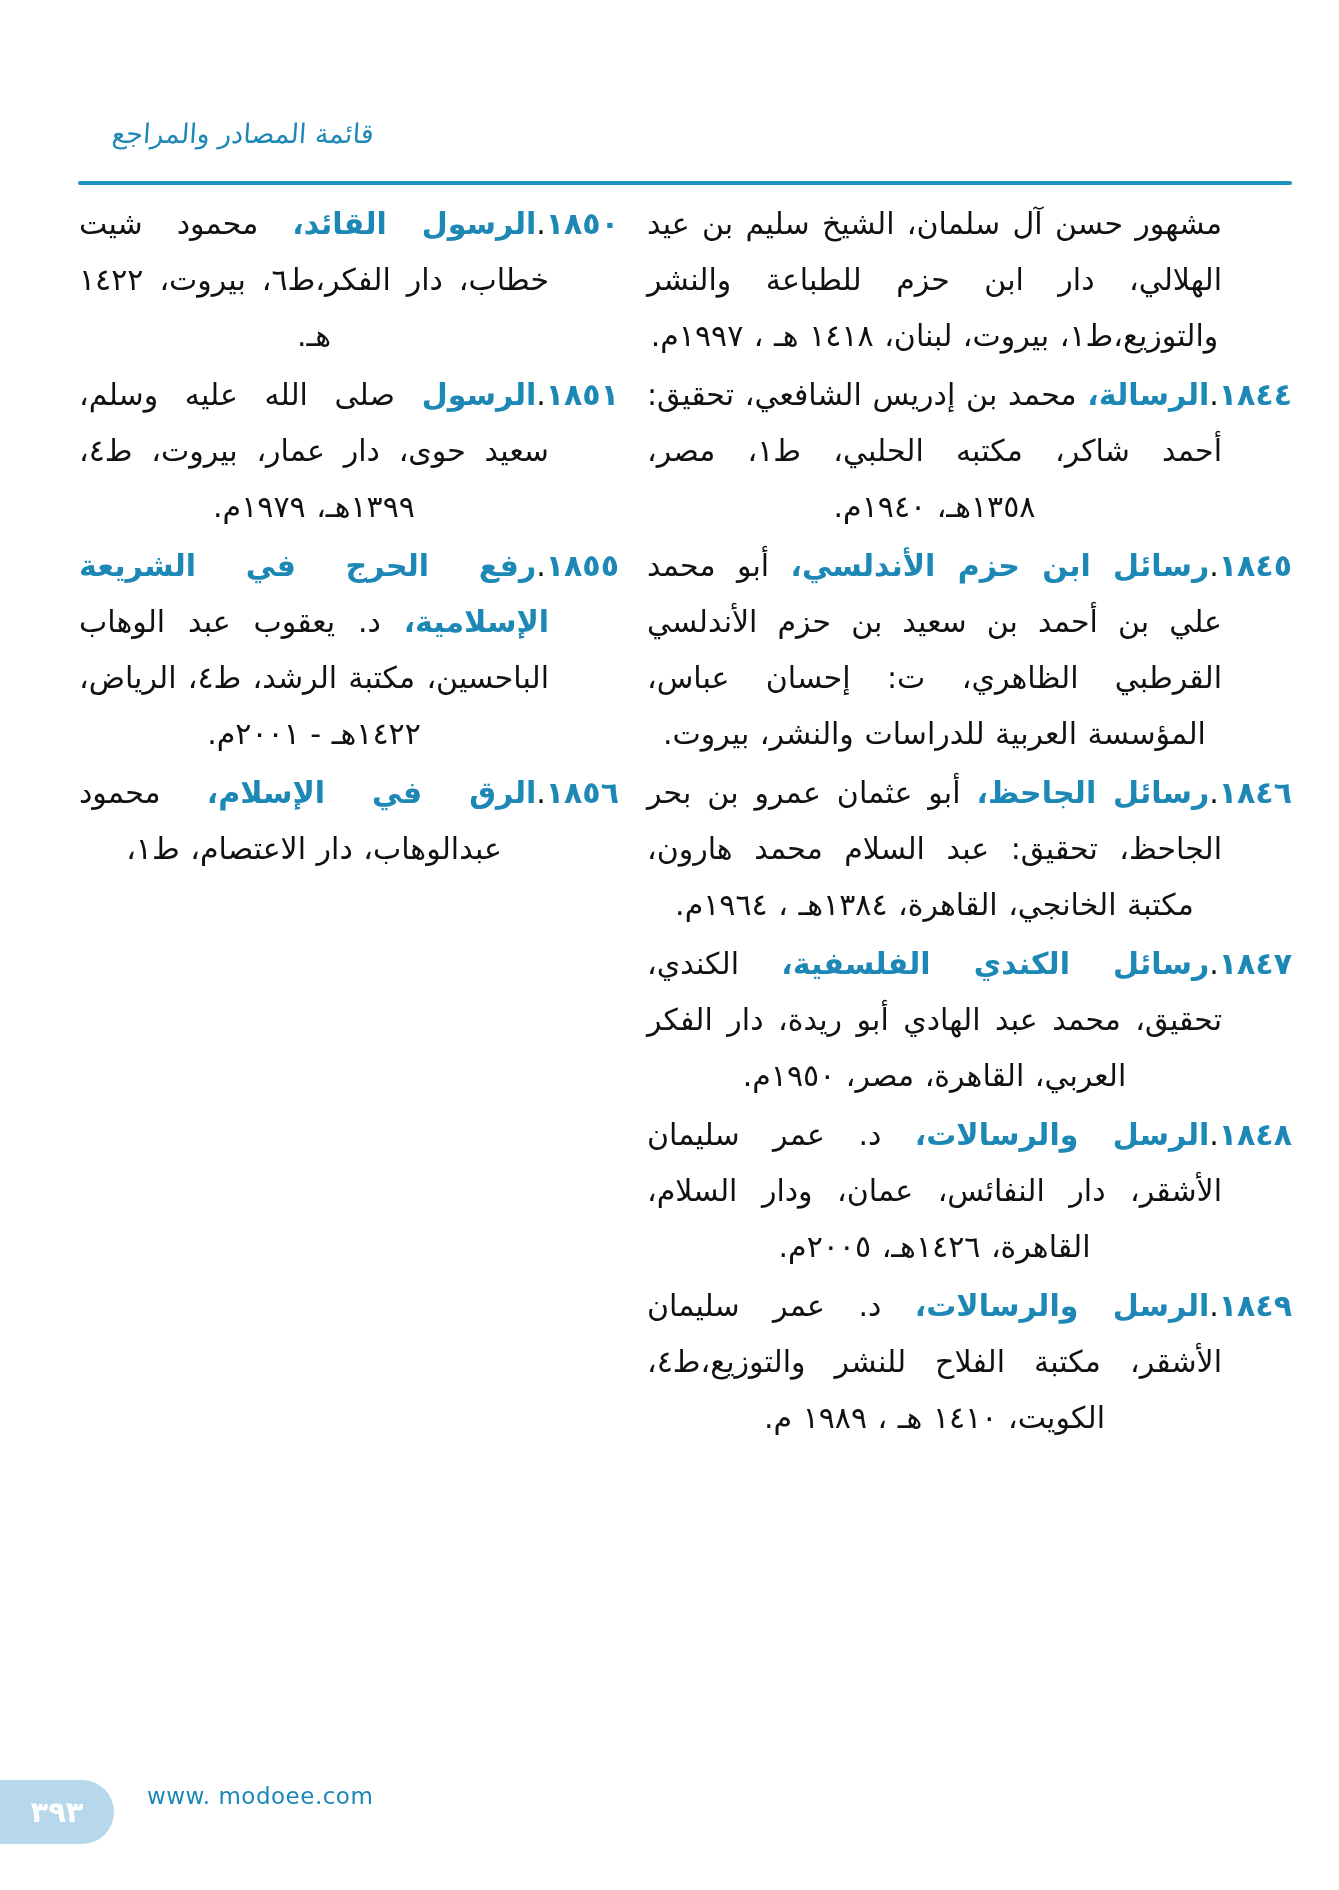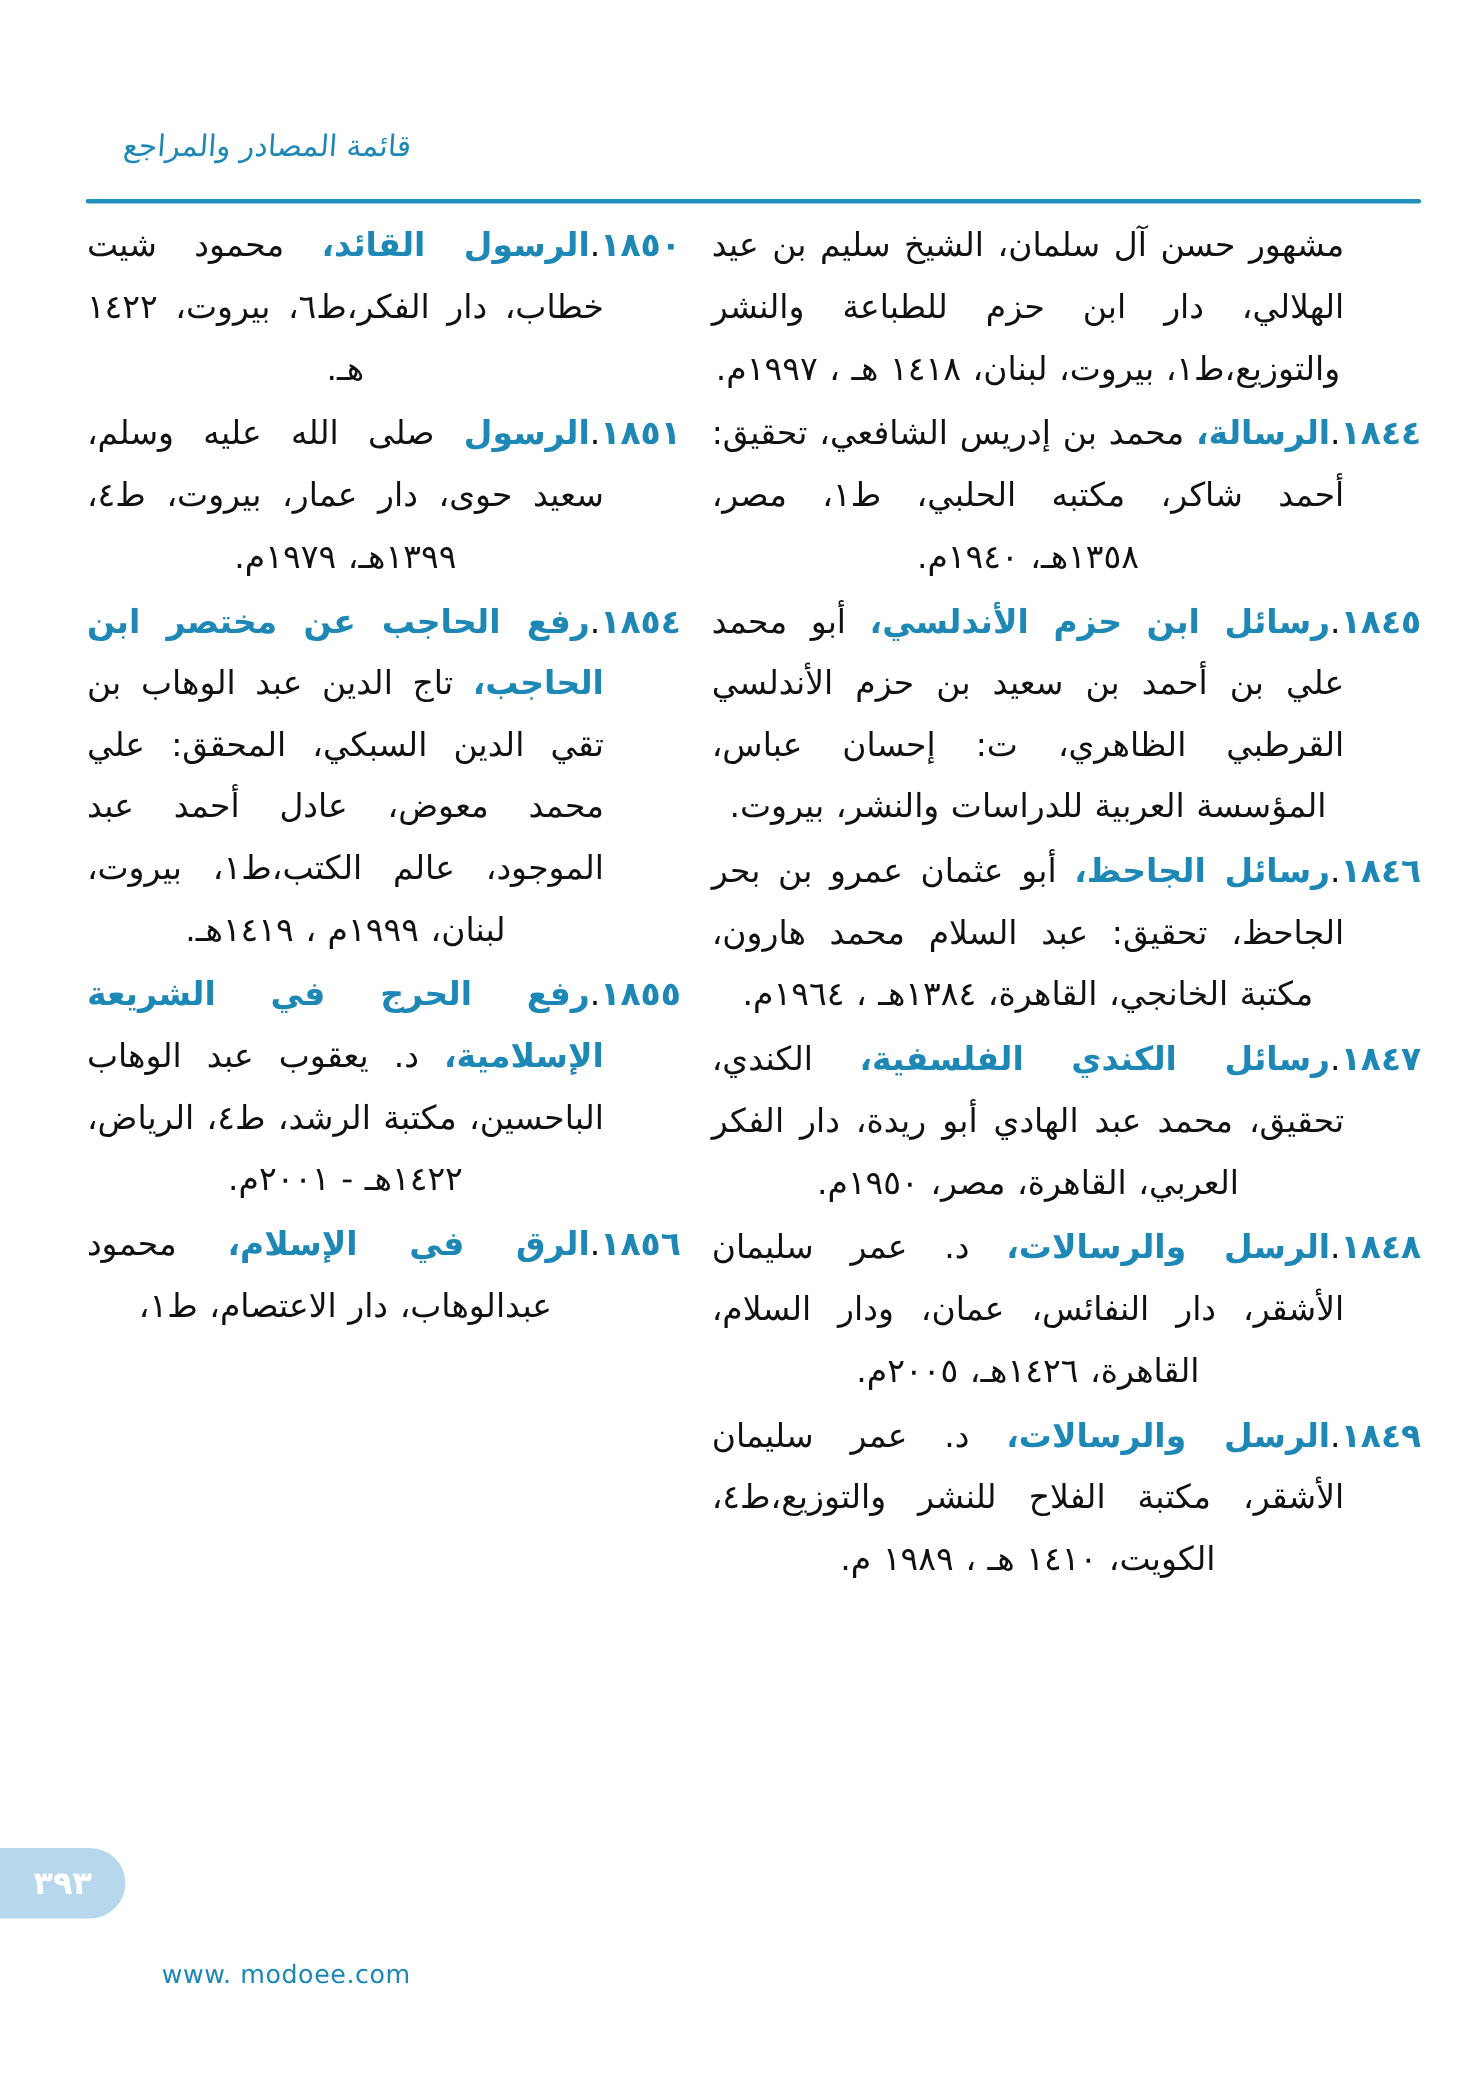--- a/index.html
+++ b/index.html
@@ -33,21 +33,21 @@
     padding-right:70px;text-indent:-70px;
     word-spacing:1px;
   }
   .entry.cont{text-indent:0;}
   .entry .num{color:#1d87b5;font-weight:bold;}
   .entry .dot{color:#111;}
   .entry .title{color:#1d87b5;font-weight:bold;}
   .entry .body{color:#111;}
   
   .page-badge{
-    position:absolute;left:0;top:1680px;width:114px;height:64px;
+    position:absolute;left:0;top:1780px;width:114px;height:64px;
     background:#b7d8ec;border-radius:0 32px 32px 0;
     display:flex;align-items:center;justify-content:center;
   }
   .page-badge span{color:#ffffff;font-size:29px;font-weight:bold;}
   .site-url{
     position:absolute;left:147px;top:1783px;
     color:#1b87b6;font-size:23px;letter-spacing:0.5px;direction:ltr;
   }
 </style>
 </head>
@@ -65,21 +65,20 @@
         <p class="entry"><span class="num">١٨٤٤</span><span class="dot">.</span><span class="title">الرسالة،</span> <span class="body">محمد بن إدريس الشافعي، تحقيق: أحمد شاكر، مكتبه الحلبي، ط١، مصر، ١٣٥٨هـ، ١٩٤٠م.</span></p>
         <p class="entry"><span class="num">١٨٤٥</span><span class="dot">.</span><span class="title">رسائل ابن حزم الأندلسي،</span> <span class="body">أبو محمد علي بن أحمد بن سعيد بن حزم الأندلسي القرطبي الظاهري، ت: إحسان عباس، المؤسسة العربية للدراسات والنشر، بيروت.</span></p>
         <p class="entry"><span class="num">١٨٤٦</span><span class="dot">.</span><span class="title">رسائل الجاحظ،</span> <span class="body">أبو عثمان عمرو بن بحر الجاحظ، تحقيق: عبد السلام محمد هارون، مكتبة الخانجي، القاهرة، ١٣٨٤هـ ، ١٩٦٤م.</span></p>
         <p class="entry"><span class="num">١٨٤٧</span><span class="dot">.</span><span class="title">رسائل الكندي الفلسفية،</span> <span class="body">الكندي، تحقيق، محمد عبد الهادي أبو ريدة، دار الفكر العربي، القاهرة، مصر، ١٩٥٠م.</span></p>
         <p class="entry"><span class="num">١٨٤٨</span><span class="dot">.</span><span class="title">الرسل والرسالات،</span> <span class="body">د. عمر سليمان الأشقر، دار النفائس، عمان، ودار السلام، القاهرة، ١٤٢٦هـ، ٢٠٠٥م.</span></p>
         <p class="entry"><span class="num">١٨٤٩</span><span class="dot">.</span><span class="title">الرسل والرسالات،</span> <span class="body">د. عمر سليمان الأشقر، مكتبة الفلاح للنشر والتوزيع،ط٤، الكويت، ١٤١٠ هـ ، ١٩٨٩ م.</span></p>
       </section>
     <section class="col col-left">
         <p class="entry"><span class="num">١٨٥٠</span><span class="dot">.</span><span class="title">الرسول القائد،</span> <span class="body">محمود شيت خطاب، دار الفكر،ط٦، بيروت، ١٤٢٢ هـ.</span></p>
         <p class="entry"><span class="num">١٨٥١</span><span class="dot">.</span><span class="title">الرسول</span> <span class="body">صلى الله عليه وسلم، سعيد حوى، دار عمار، بيروت، ط٤، ١٣٩٩هـ، ١٩٧٩م.</span></p>
-        <p class="entry"><span class="num">١٨٥٤</span><span class="dot">.</span><span class="title">رفع الحاجب عن مختصر ابن الحاجب،</span> <span class="body">تاج الدين عبد الوهاب بن تقي الدين السبكي، المحقق: علي محمد معوض، عادل أحمد عبد الموجود، عالم الكتب،ط١، بيروت، لبنان، ١٩٩٩م ، ١٤١٩هـ.</span></p>
         <p class="entry"><span class="num">١٨٥٥</span><span class="dot">.</span><span class="title">رفع الحرج في الشريعة الإسلامية،</span> <span class="body">د. يعقوب عبد الوهاب الباحسين، مكتبة الرشد، ط٤، الرياض، ١٤٢٢هـ - ٢٠٠١م.</span></p>
         <p class="entry"><span class="num">١٨٥٦</span><span class="dot">.</span><span class="title">الرق في الإسلام،</span> <span class="body">محمود عبدالوهاب، دار الاعتصام، ط١،</span></p>
       </section>
   </main>
 
   <div class="page-badge">
     <span>٣٩٣</span>
   </div>
 
   <div class="site-url">www. modoee.com</div>

